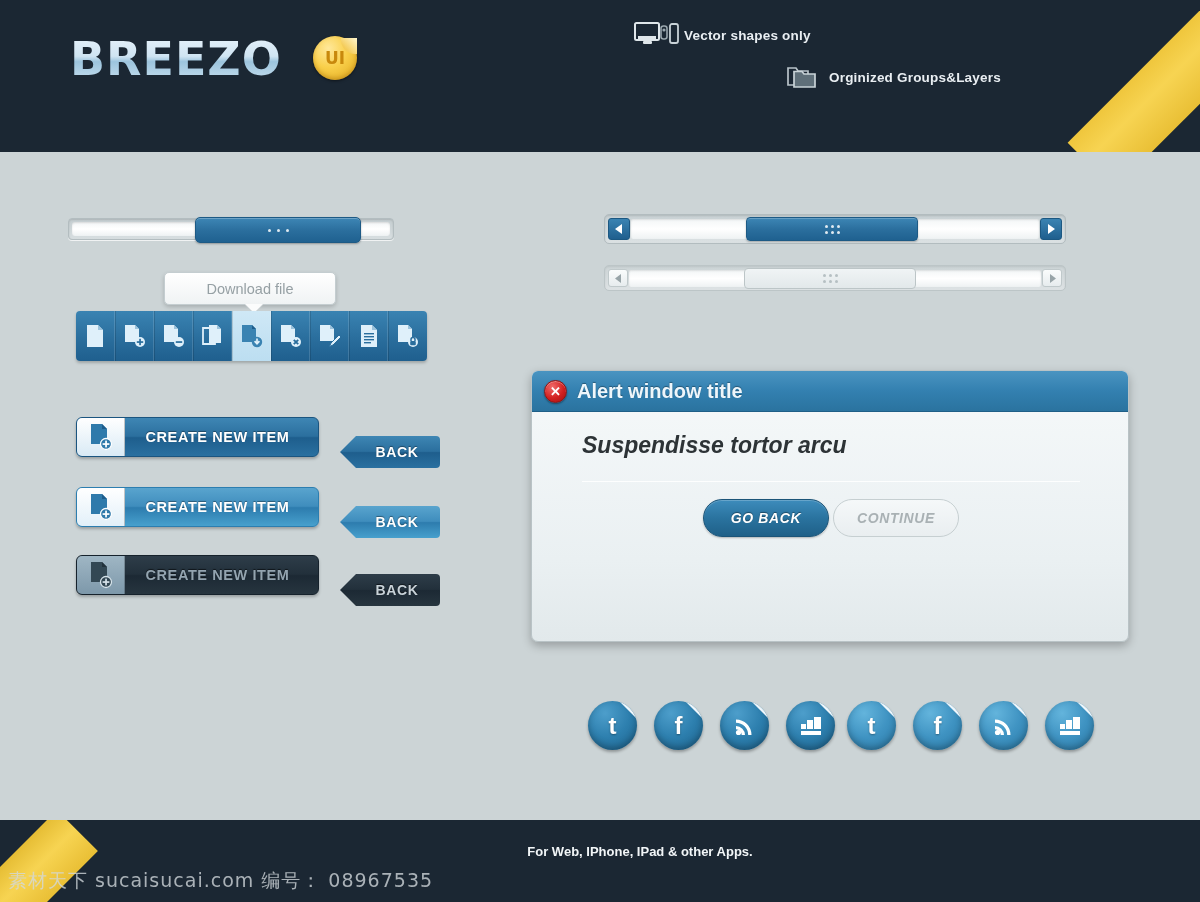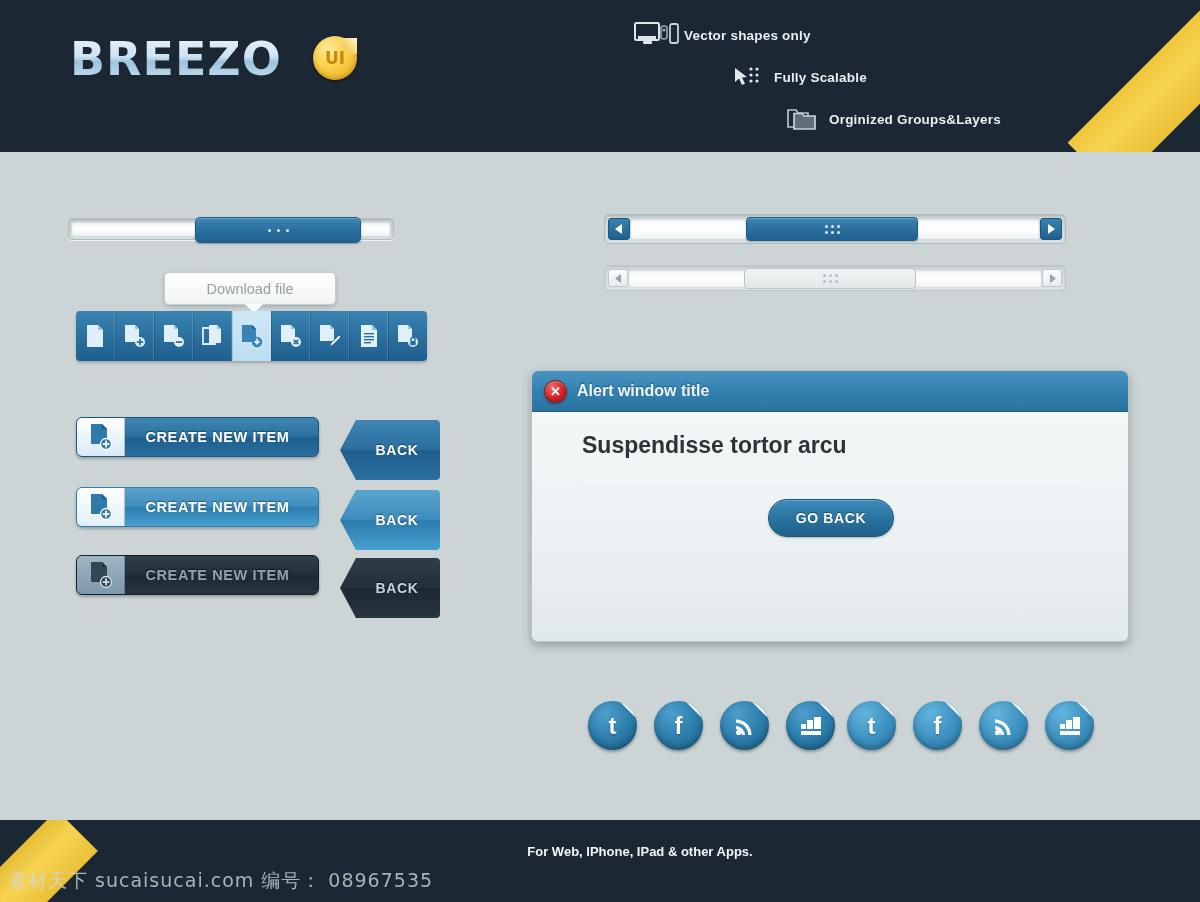--- a/index.html
+++ b/index.html
@@ -203,24 +203,25 @@
   .cni-3 .cni-icon { background: linear-gradient(180deg,#9fb6c4,#7d98aa); }
   .cni-label {
     flex: 1; text-align: center; font-size: 14.5px; font-weight: bold;
     letter-spacing: .6px; padding-right: 8px;
   }
   .cni-1 .cni-label, .cni-2 .cni-label { color: #ffffff; text-shadow: 0 -1px 1px rgba(0,0,0,.4); }
   .cni-3 .cni-label { color: #93a4b0; text-shadow: 0 -1px 1px rgba(0,0,0,.6); }
 
   
   .backbtn {
-    position: absolute; left: 340px; width: 100px; height: 60px;
+    position: absolute; left: 340px; width: 100px; height: 32px;
     clip-path: polygon(0% 50%, 16% 0%, 100% 0%, 100% 100%, 16% 100%);
     display: flex; align-items: center; justify-content: center;
     border-radius: 4px;
+    margin-top: 16px;
   }
   .bk-1 { top: 420px; background: linear-gradient(180deg,#3e86b4 0%,#2b6f9e 48%,#1e5e8d 52%,#2a70a0 100%); }
   .bk-2 { top: 490px; background: linear-gradient(180deg,#59a4ce 0%,#3f8dbd 48%,#2d7cae 52%,#47a0cd 100%); }
   .bk-3 { top: 558px; background: linear-gradient(180deg,#2e3d49 0%,#22303b 48%,#1c2934 52%,#27353f 100%); }
   .backbtn span {
     font-size: 14px; font-weight: bold; letter-spacing: .6px; padding-left: 14px;
   }
   .bk-1 span, .bk-2 span { color: #fff; text-shadow: 0 -1px 1px rgba(0,0,0,.4); }
   .bk-3 span { color: #c8d2d8; text-shadow: 0 -1px 1px rgba(0,0,0,.6); }
 
@@ -241,22 +242,22 @@
     display: flex; align-items: center; padding-left: 12px; gap: 10px;
   }
   .alert-close {
     width: 23px; height: 23px; border-radius: 50%;
     background: radial-gradient(circle at 35% 28%, #f06a6a 0%, #d32020 55%, #9d1212 100%);
     border: 1px solid #8d1414;
     box-shadow: 0 1px 2px rgba(0,0,0,.4), inset 0 1px 0 rgba(255,255,255,.35);
     display: flex; align-items: center; justify-content: center;
     color: #fff; font-size: 13px; font-weight: bold; line-height: 1;
   }
-  .alert-title { color: #eef6fb; font-size: 16px; font-weight: bold; text-shadow: 0 -1px 1px rgba(0,0,0,.35); }
-  .alert-body { padding: 20px 48px 0 50px; }
+  .alert-title { color: #eef6fb; font-size: 20px; font-weight: bold; text-shadow: 0 -1px 1px rgba(0,0,0,.35); }
+  .alert-body { padding: 20px 48px 0 50px; font-style: italic; }
   .alert-h { font-size: 23px; font-weight: bold; color: #2d3336; margin-bottom: 16px; }
   .alert-p { font-size: 15.5px; color: #444c50; line-height: 24px; }
   .alert-divider { margin: 22px 0 0 0; height: 1px; background: #d2d9db; border-bottom: 1px solid #fdfefe; }
   .alert-actions { display: flex; justify-content: center; gap: 4px; margin-top: 17px; }
   .pill {
     height: 38px; border-radius: 19px; display:flex; align-items:center; justify-content:center;
     font-size: 14px; font-weight: bold; letter-spacing: .6px;
   }
   .pill-primary {
     width: 126px; color:#fff;
@@ -378,34 +379,20 @@
               <rect x="4" y="14" width="18" height="3" fill="#dfe6ea"></rect>
               <rect x="9" y="19" width="9" height="3" rx="1" fill="#dfe6ea"></rect>
               <rect x="27" y="4" width="6" height="13" rx="2.5" fill="none" stroke="#9aa7ae" stroke-width="1.6"></rect>
               <circle cx="30" cy="8" r="1.6" fill="#9aa7ae"></circle>
               <rect x="36" y="2" width="8" height="19" rx="2" fill="none" stroke="#c8d2d7" stroke-width="1.8"></rect>
             </svg>
           </span>
           <span class="flabel">Vector shapes only</span>
         </div>
 
-        <div class="feature-row fr2">
-          <span class="ficon">
-            <svg width="28" height="22" viewBox="0 0 28 22">
-              <path d="M2 2 L2 16 L6 12.5 L9 19 L12 17.5 L9 11.5 L14 11 Z" fill="#e2e8ec"></path>
-              <circle cx="18" cy="3" r="1.6" fill="#e2e8ec"></circle>
-              <circle cx="24" cy="3" r="1.6" fill="#e2e8ec"></circle>
-              <circle cx="18" cy="9" r="1.6" fill="#e2e8ec"></circle>
-              <circle cx="24" cy="9" r="1.6" fill="#e2e8ec"></circle>
-              <circle cx="24" cy="15" r="1.6" fill="#e2e8ec"></circle>
-              <circle cx="18" cy="15" r="1.6" fill="#e2e8ec"></circle>
-            </svg>
-          </span>
-          <span class="flabel">Fully Scalable</span>
-        </div>
 
         <div class="feature-row fr3">
           <span class="ficon">
             <svg width="30" height="24" viewBox="0 0 30 24">
               <path d="M1 6 L1 20 L21 20 L21 6 L11 6 L9 3 L1 3 Z" fill="none" stroke="#b9c4ca" stroke-width="1.7"></path>
               <path d="M7 9 L7 22 L28 22 L28 9 L17 9 L15 6.5 L7 6.5 Z" fill="#5f6f79" stroke="#c9d3d8" stroke-width="1.7"></path>
             </svg>
           </span>
           <span class="flabel">Orginized Groups&amp;Layers</span>
         </div>
@@ -637,20 +624,21 @@
   <div class="alert">
     <div class="alert-titlebar">
       <span class="alert-close">✕</span>
       <span class="alert-title">Alert window title</span>
     </div>
     <div class="alert-body">
       <div class="alert-h">Suspendisse tortor arcu</div>
       <div class="alert-divider"></div>
       <div class="alert-actions">
         <div class="pill pill-primary">GO BACK</div>
+        <div class="pill pill-ghost">CONTINUE</div>
       </div>
     </div>
   </div>
 
 
   <div class="social-group sg-1">
     <div class="sicon">
       <span class="peel"></span>
       <span class="glyph">t</span>
     </div>

